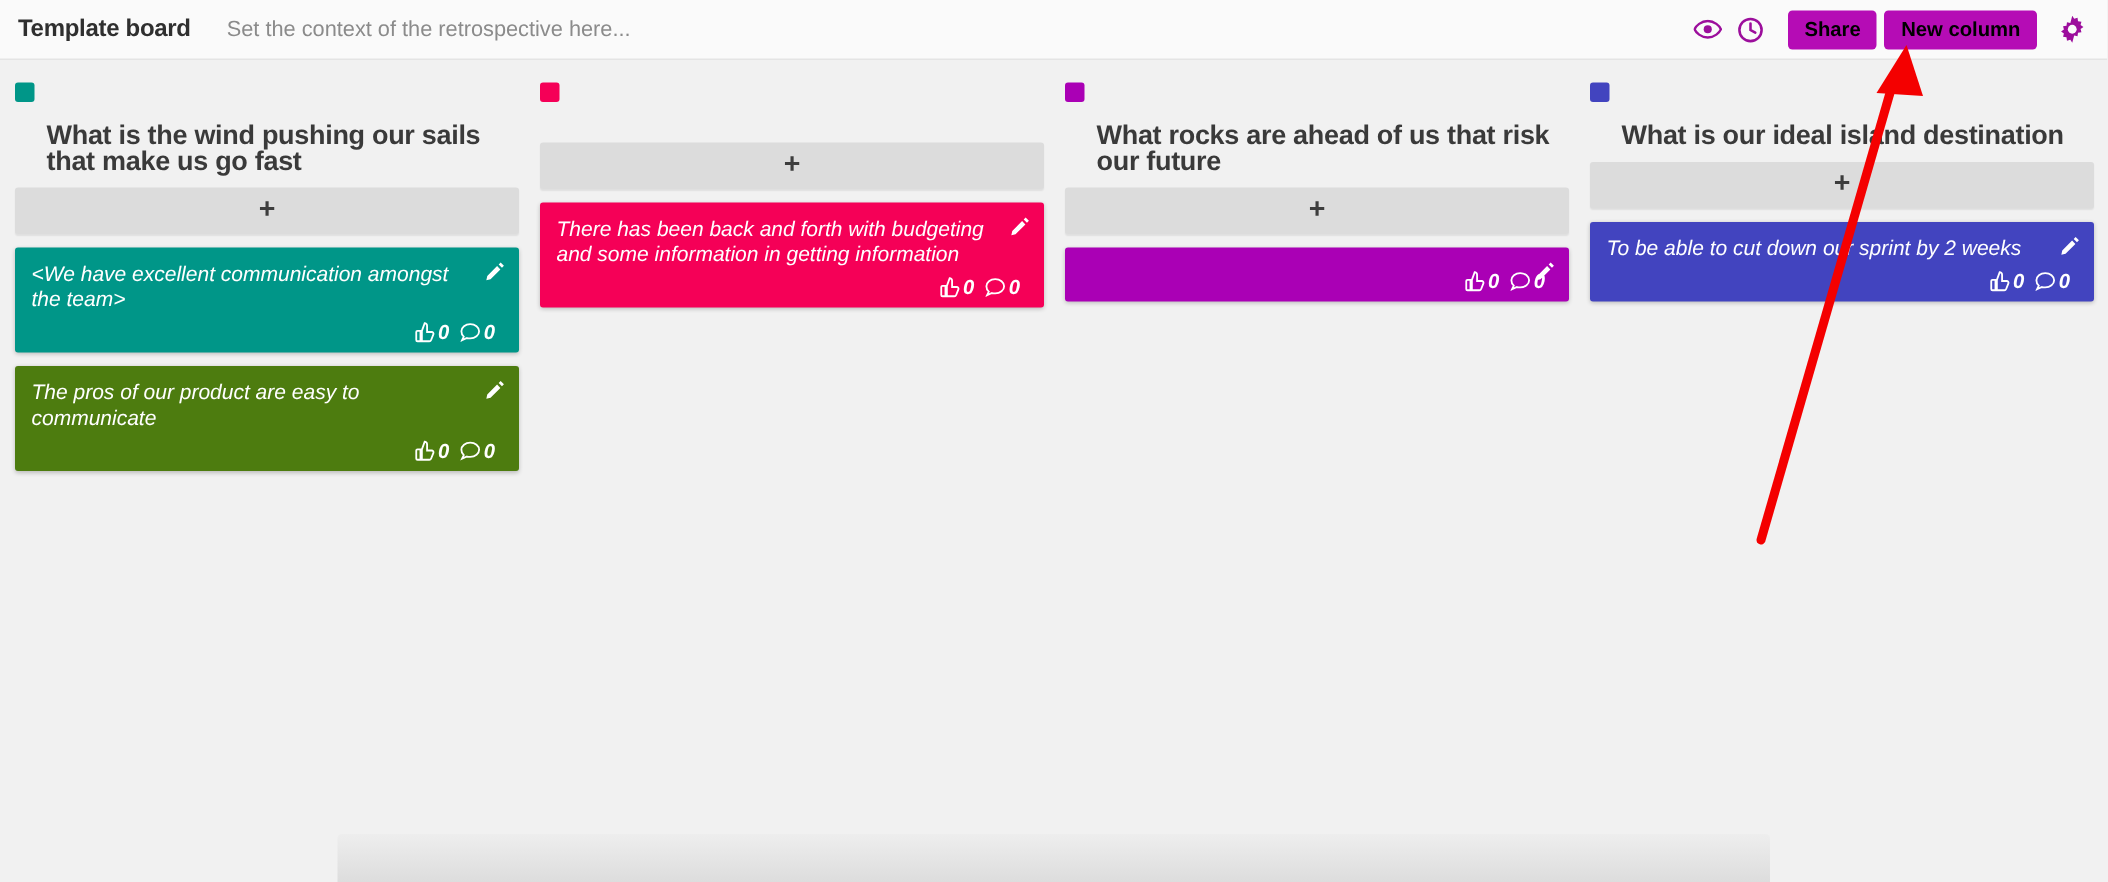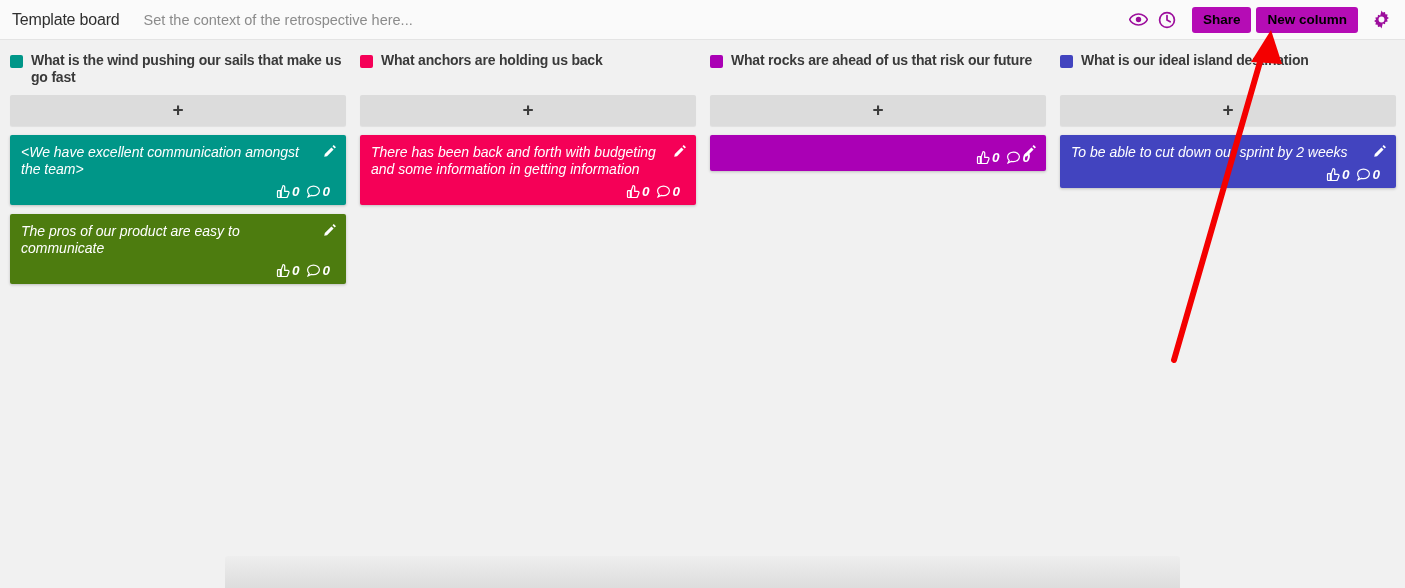--- a/index.html
+++ b/index.html
@@ -22,21 +22,21 @@
     border-bottom: 1px solid #e4e4e4;
     display: flex;
     align-items: center;
     padding: 0 10px 0 12px;
     box-sizing: border-box;
     position: relative;
     z-index: 5;
   }
   .board-title {
     font-size: 16px;
-    font-weight: normal;
+    font-weight: bold;
     color: #2f2f2f;
     letter-spacing: -0.2px;
     white-space: nowrap;
   }
   .context-input {
     flex: 1;
     margin-left: 22px;
     border: none;
     outline: none;
     background: transparent;
@@ -102,25 +102,26 @@
     min-height: 34px;
   }
   .swatch {
     width: 13px;
     height: 13px;
     border-radius: 2px;
     flex: 0 0 13px;
     margin-top: 3px;
   }
   .col-title {
-    font-size: 14px;
+    font-size: 18px;
     font-weight: bold;
     color: #3a3a3a;
     line-height: 17px;
     letter-spacing: -0.2px;
+    margin-top: 30px;
   }
   .add-card {
     background: #dcdcdc;
     border-radius: 2px;
     height: 31px;
     display: flex;
     align-items: center;
     justify-content: center;
     cursor: pointer;
     margin-bottom: 9px;
@@ -291,21 +292,20 @@
             </svg>
           <span class="count">0</span>
         </span>
       </div>
     </div>
   </div>
 
   <div class="column">
     <div class="col-header">
       <div class="swatch" style="background:#f50057"></div>
-      <div class="col-title">What anchors are holding us back</div>
     </div>
     <div class="add-card">
       <span class="plus">+</span>
     </div>
 
     <div class="card" style="background:#f50057">
       <div class="card-text">There has been back and forth with budgeting and some information in getting information</div>
       <span class="card-edit">
         <svg width="14" height="14" viewBox="0 0 16 16">
             <path fill="#ffffff" d="M12.3 1.2l2.5 2.5-1.5 1.5-2.5-2.5zM9.6 3.9l2.5 2.5L4.6 13.9 1.4 14.6l0.7-3.2z"></path>

